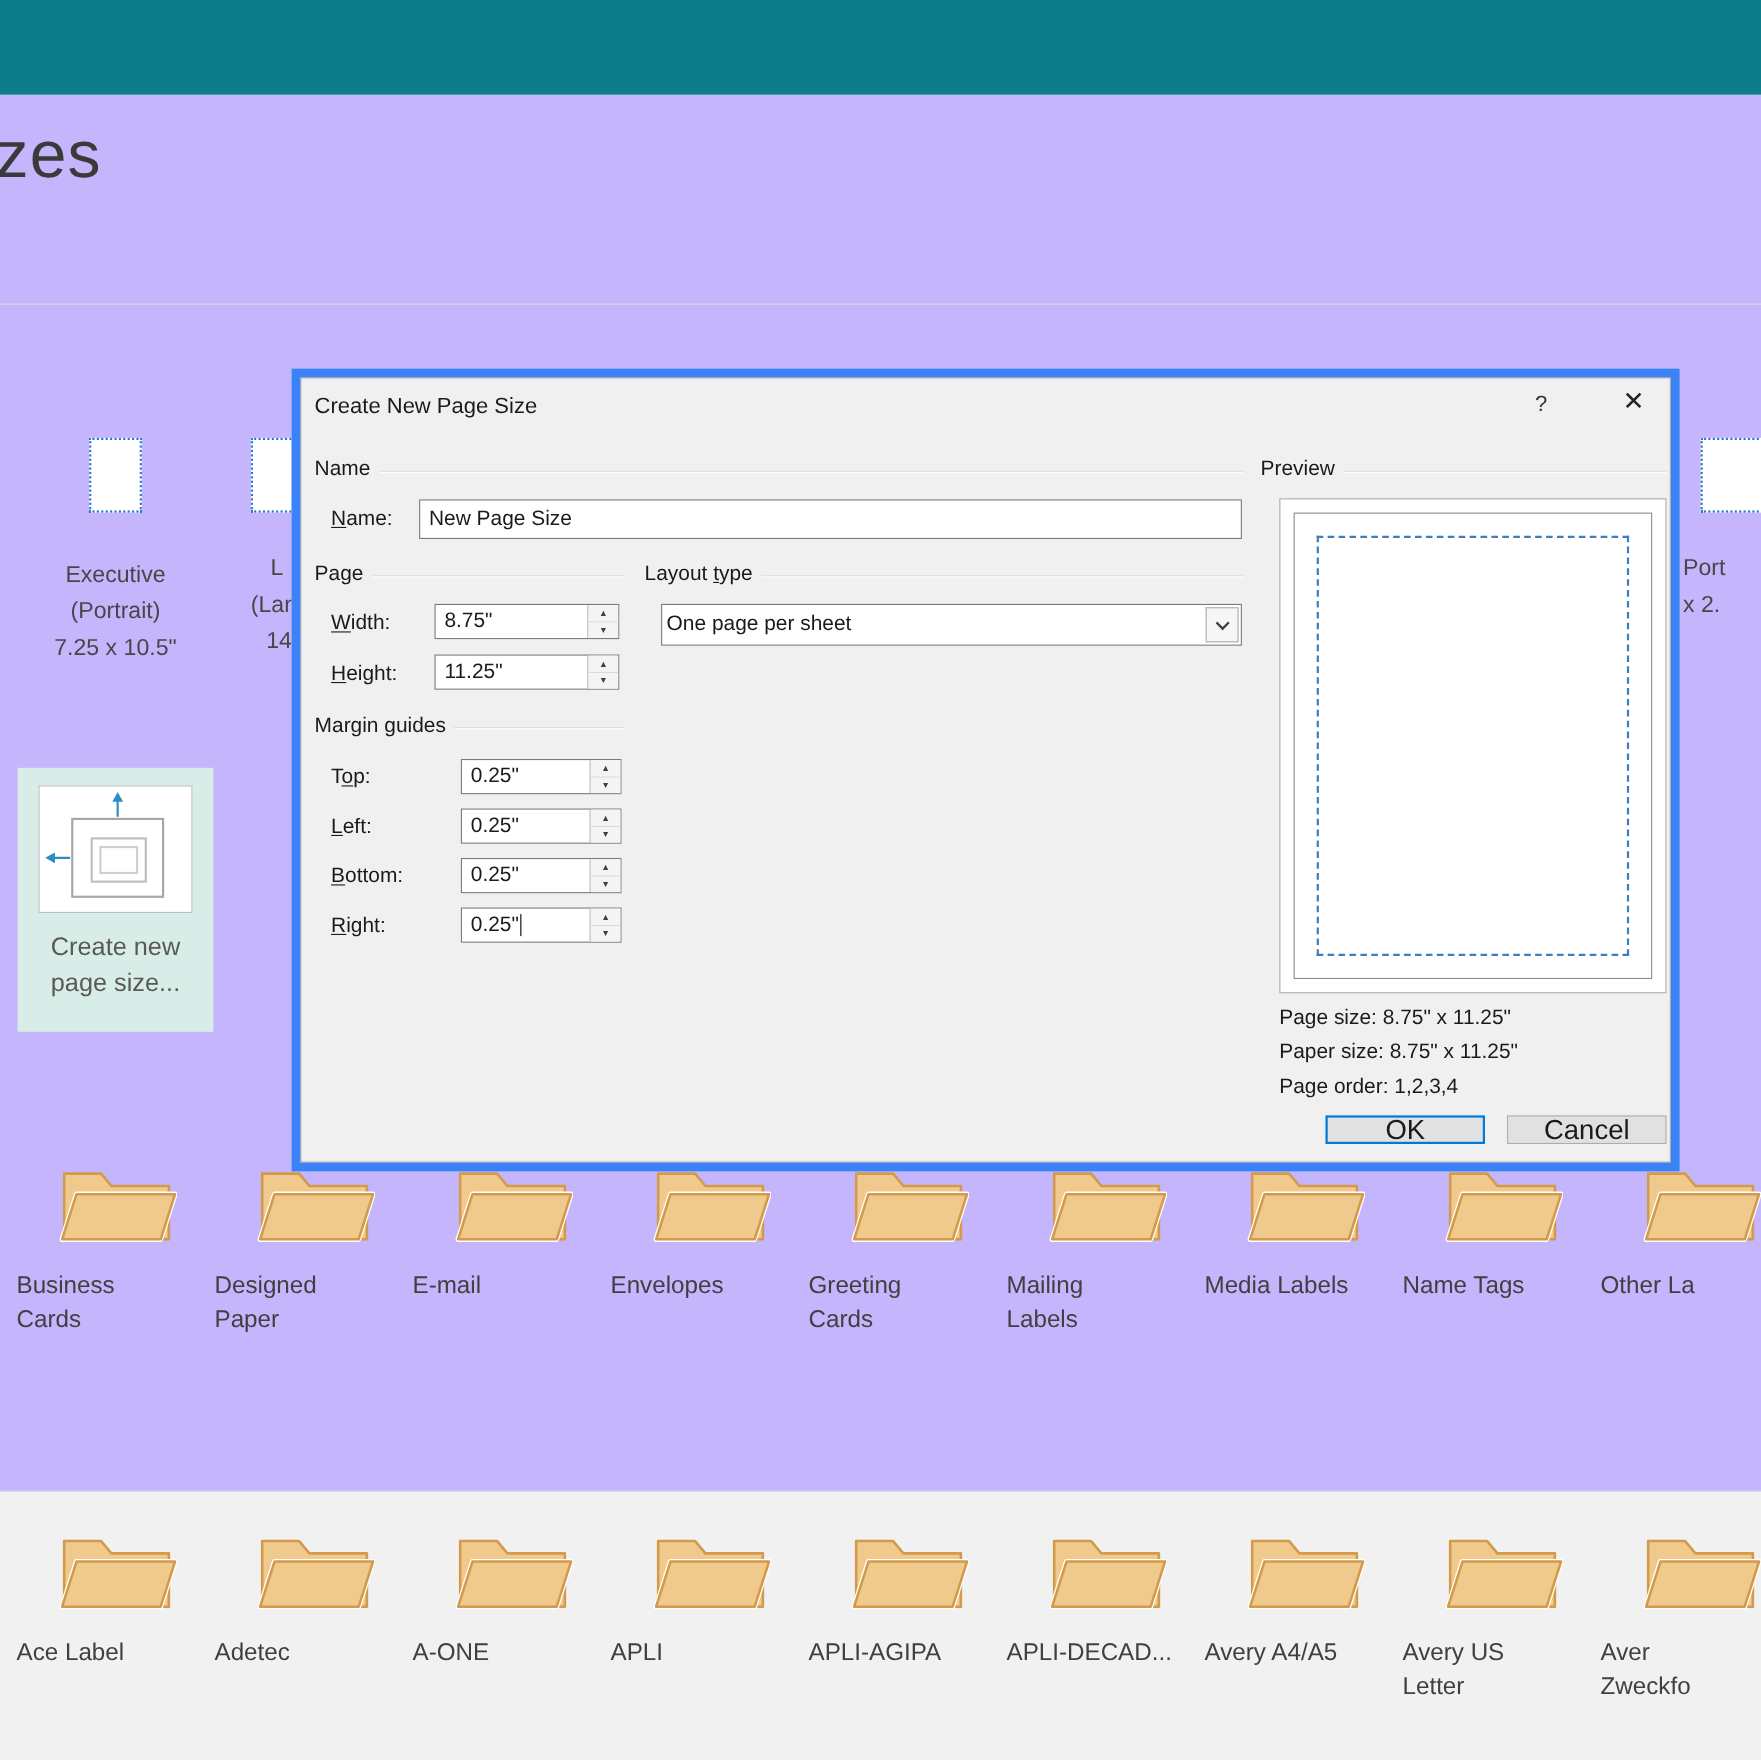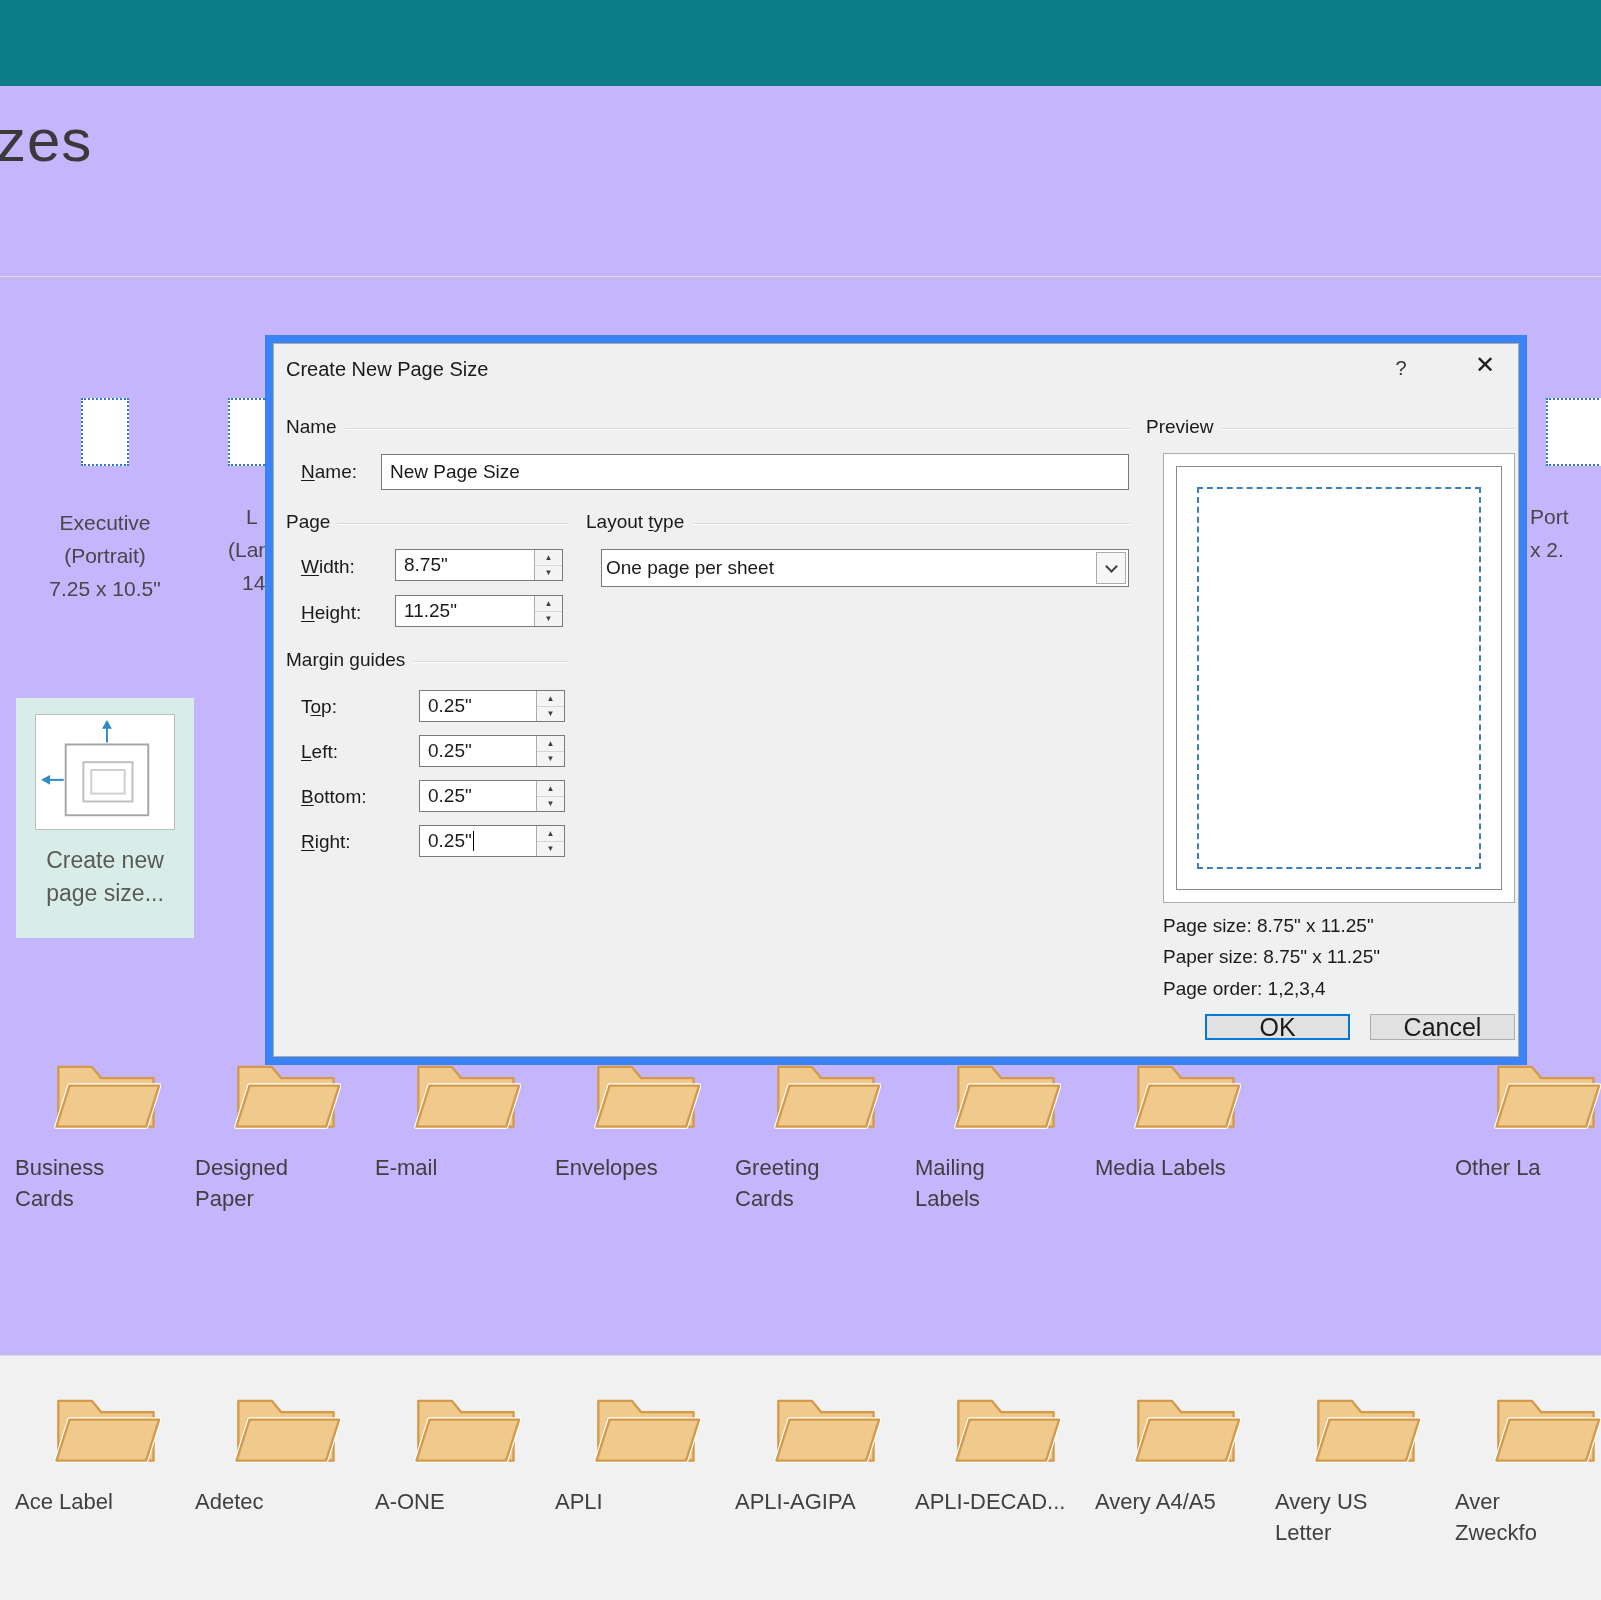--- a/index.html
+++ b/index.html
@@ -162,20 +162,26 @@
       </svg>
     <div class="cell-label">Mailing
 Labels</div>
   </div>
   <div class="cell" style="left:1095px;top:1052px">
     <svg width="112" height="84" viewBox="0 0 120 90">
         <use href="#folder-sym"></use>
       </svg>
     <div class="cell-label">Media Labels</div>
   </div>
+  <div class="cell" style="left:1275px;top:1052px">
+    <svg width="112" height="84" viewBox="0 0 120 90">
+        <use href="#folder-sym"></use>
+      </svg>
+    <div class="cell-label">Name Tags</div>
+  </div>
   <div class="cell" style="left:1455px;top:1052px">
     <svg width="112" height="84" viewBox="0 0 120 90">
         <use href="#folder-sym"></use>
       </svg>
     <div class="cell-label">Other La</div>
   </div>
 
   <div class="graysec"></div>
   <div class="hr" style="left:0;top:1355px;width:1601px"></div>
 

